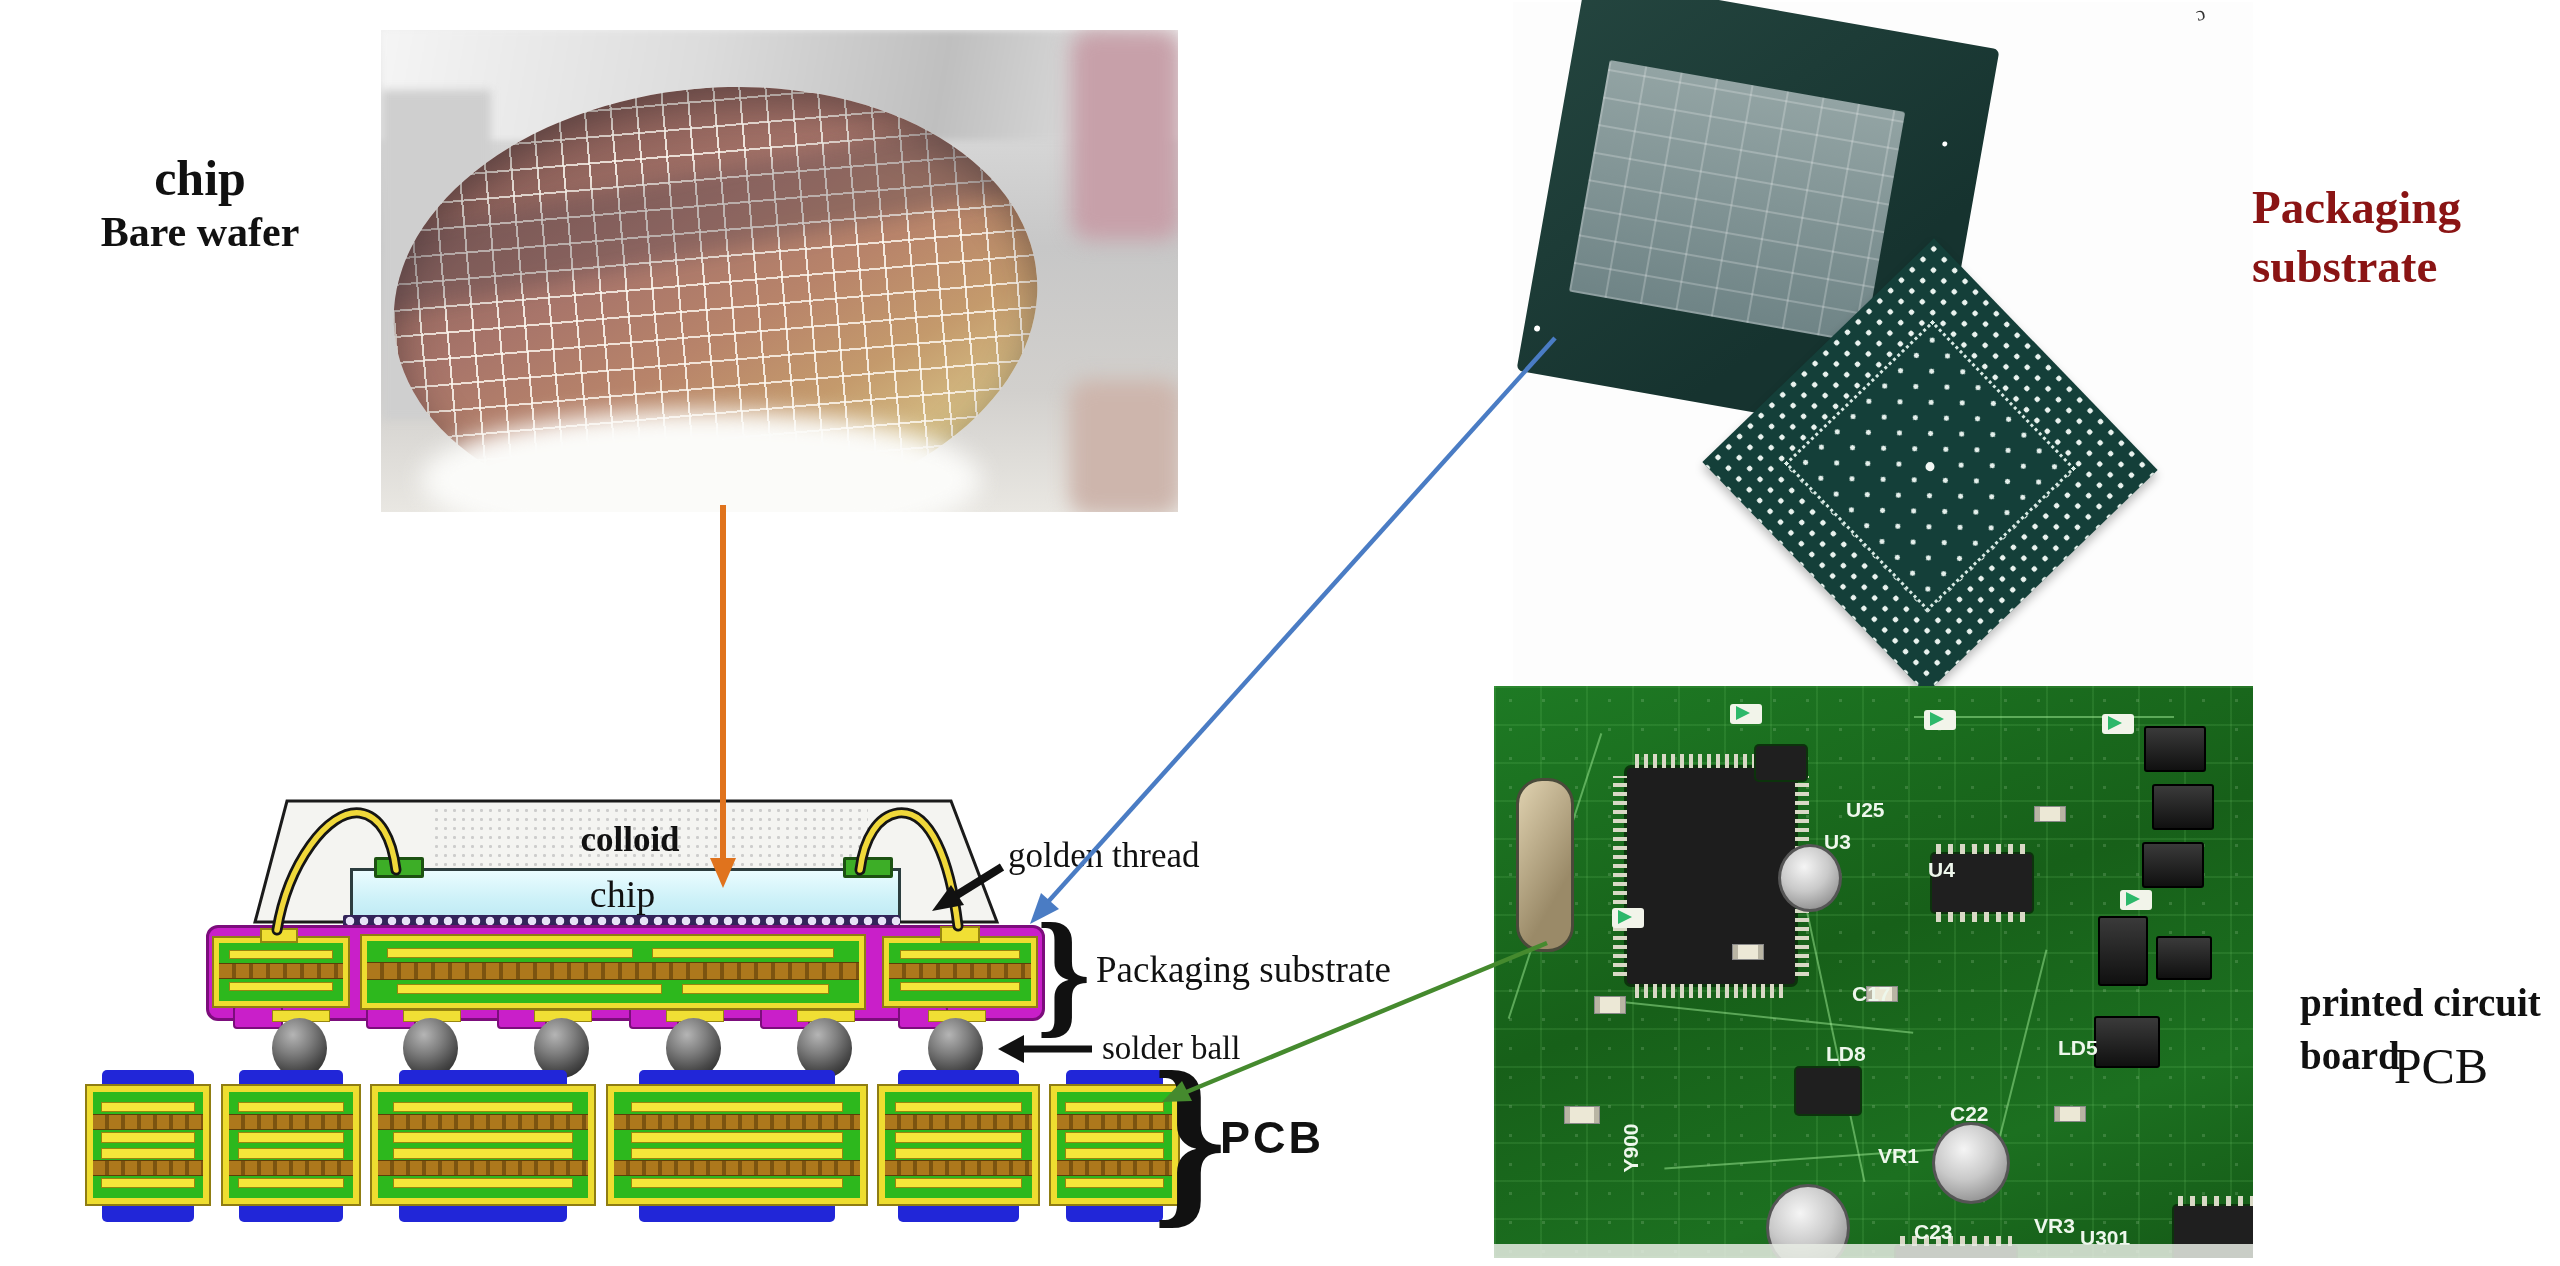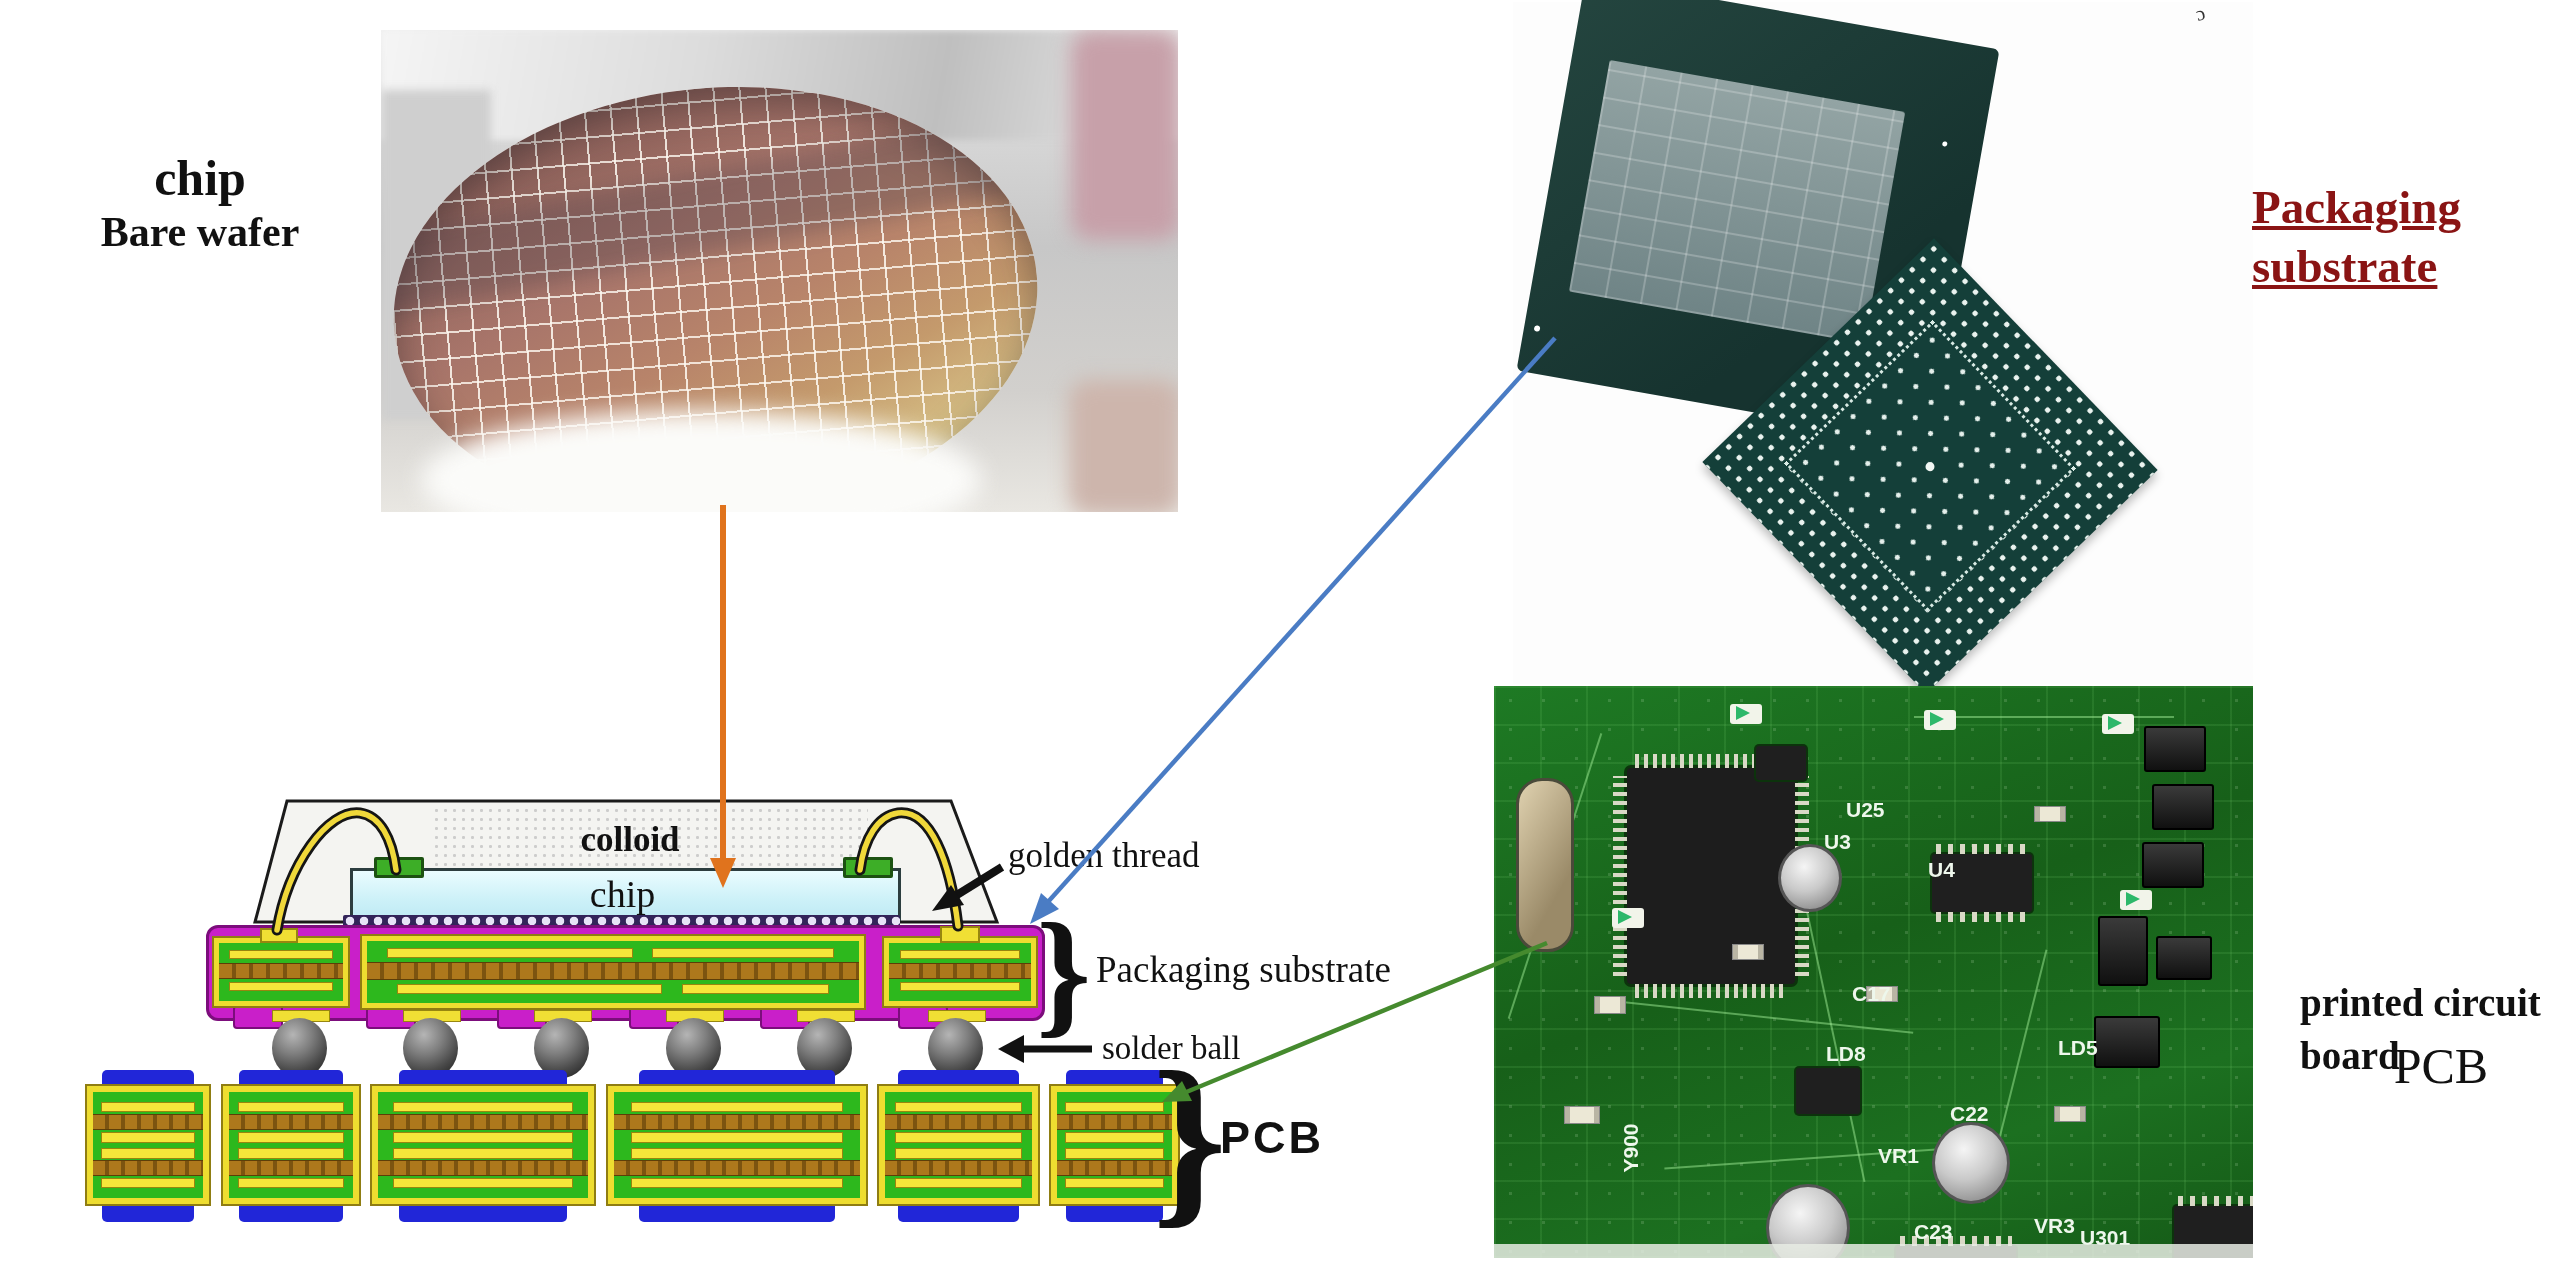--- a/index.html
+++ b/index.html
@@ -46,21 +46,21 @@
     border-radius:3px;filter:blur(.5px);}
   #sub-back .dot{left:10px;top:352px;width:6px;height:6px;border-radius:50%;background:#fff;}
   #sub-back .dot2{left:380px;top:100px;width:5px;height:5px;border-radius:50%;background:#fff;}
   #sub-front{left:256px;top:303px;width:322px;height:322px;background:#143f39;transform:rotate(46deg);
     background-image:radial-gradient(circle, #eaf3ef 2.6px, rgba(0,0,0,0) 3px);background-size:15px 15px;
     box-shadow:4px 4px 10px rgba(0,0,0,.25);}
   #sub-front .inner{left:58px;top:58px;right:58px;bottom:58px;background:#143f39;border:3px dotted #d8eae4;
     background-image:radial-gradient(circle, #e4efeb 2.4px, rgba(0,0,0,0) 2.8px);background-size:22px 22px;}
   #sub-front .ctr{left:50%;top:50%;width:9px;height:9px;margin:-4px 0 0 -4px;border-radius:50%;background:#f2f7f4;}
 
-  #cap-right-sub{left:2252px;top:178px;width:300px;font-weight:bold;font-size:47px;line-height:1.25;color:#8a1414;text-decoration:underline;}
+  #cap-right-sub{left:2252px;top:178px;width:300px;font-weight:bold;font-size:47px;line-height:1.25;color:#8a1414;}
 
   
   #chip-rect{left:350px;top:868px;width:545px;height:47px;border:3px solid #2c3d3f;
     background:linear-gradient(#eafcff 0%,#cdf1f8 60%,#bfeaf4 100%);}
   #lbl-chip-inner{left:350px;top:872px;width:545px;text-align:center;font-size:38px;}
   .chip-pad{width:44px;height:15px;background:#3dae27;border:3px solid #1c5212;border-radius:2px;}
   #speckle{left:432px;top:806px;width:436px;height:60px;opacity:.85;
     background-image:radial-gradient(circle,#c6c6c6 1.3px,rgba(0,0,0,0) 1.7px);background-size:9px 9px;}
   #bumps{left:343px;top:915px;width:557px;height:13px;background:#33245a;
     background-image:radial-gradient(circle at 7px 6px,#e7e3f7 4px,rgba(0,0,0,0) 4.6px);background-size:14px 13px;

